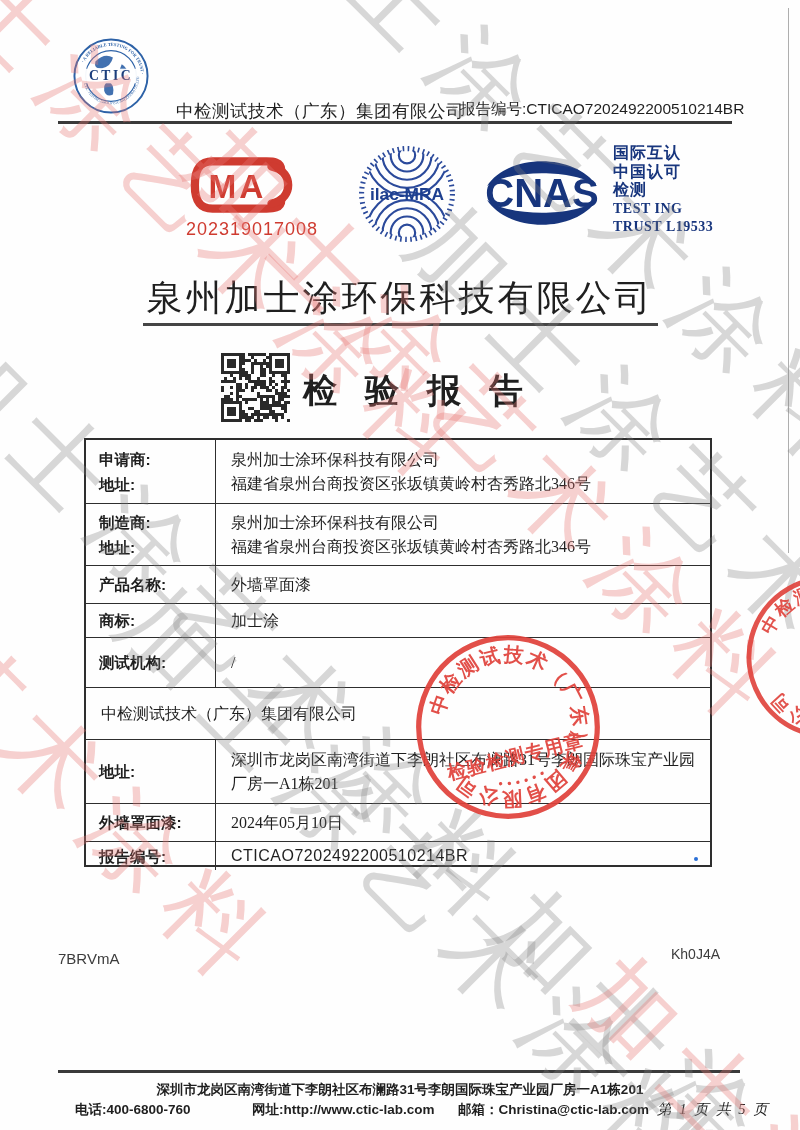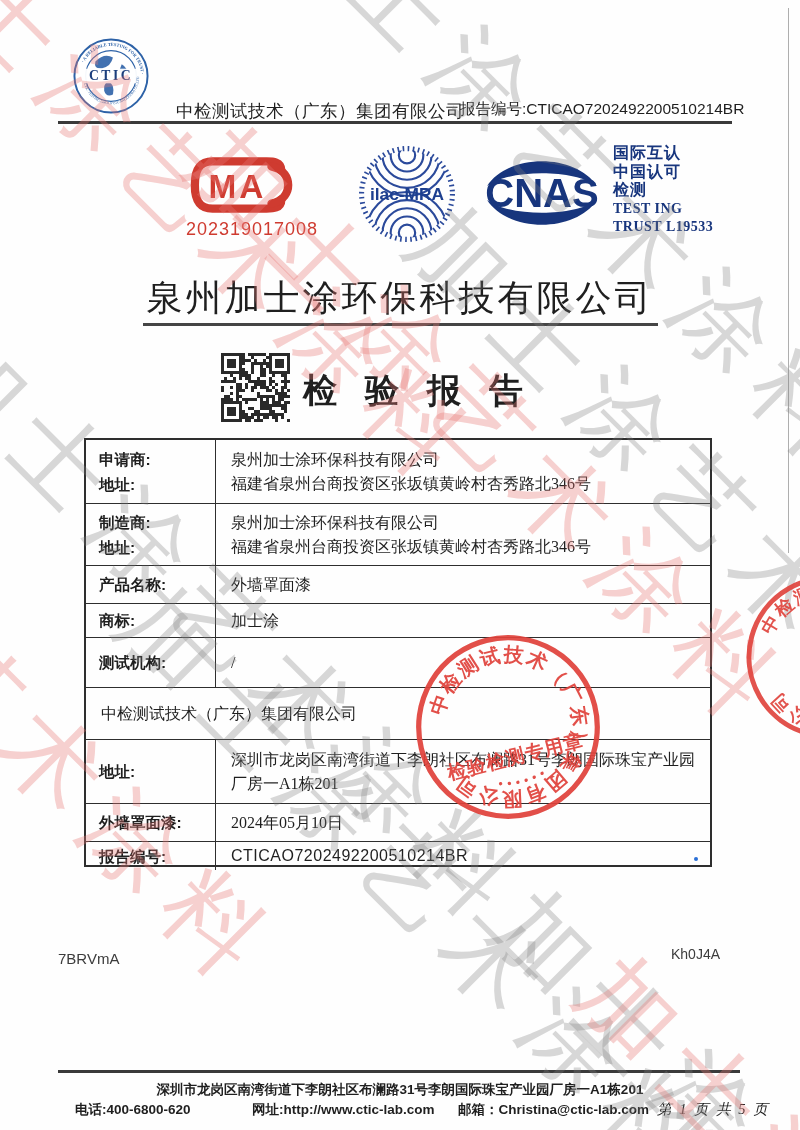--- a/index.html
+++ b/index.html
@@ -583,18 +583,18 @@
     </svg>
   </div>
 
   <div class="abs blue-dot"></div>
 
   <div class="abs code-left sans">7BRVmA</div>
   <div class="abs code-right sans">Kh0J4A</div>
 
   <div class="abs footer-rule"></div>
   <div class="abs footer-address">深圳市龙岗区南湾街道下李朗社区布澜路31号李朗国际珠宝产业园厂房一A1栋201</div>
-  <div class="abs footer-phone">电话:400-6800-620</div>
+  <div class="abs footer-phone">电话:400-6800-760</div>
   <div class="abs footer-web">网址:http://www.ctic-lab.com</div>
   <div class="abs footer-email">邮箱：Christina@ctic-lab.com</div>
   <div class="abs footer-page">第 1 页 共 5 页</div>
 
 </div>
 
 </body></html>

